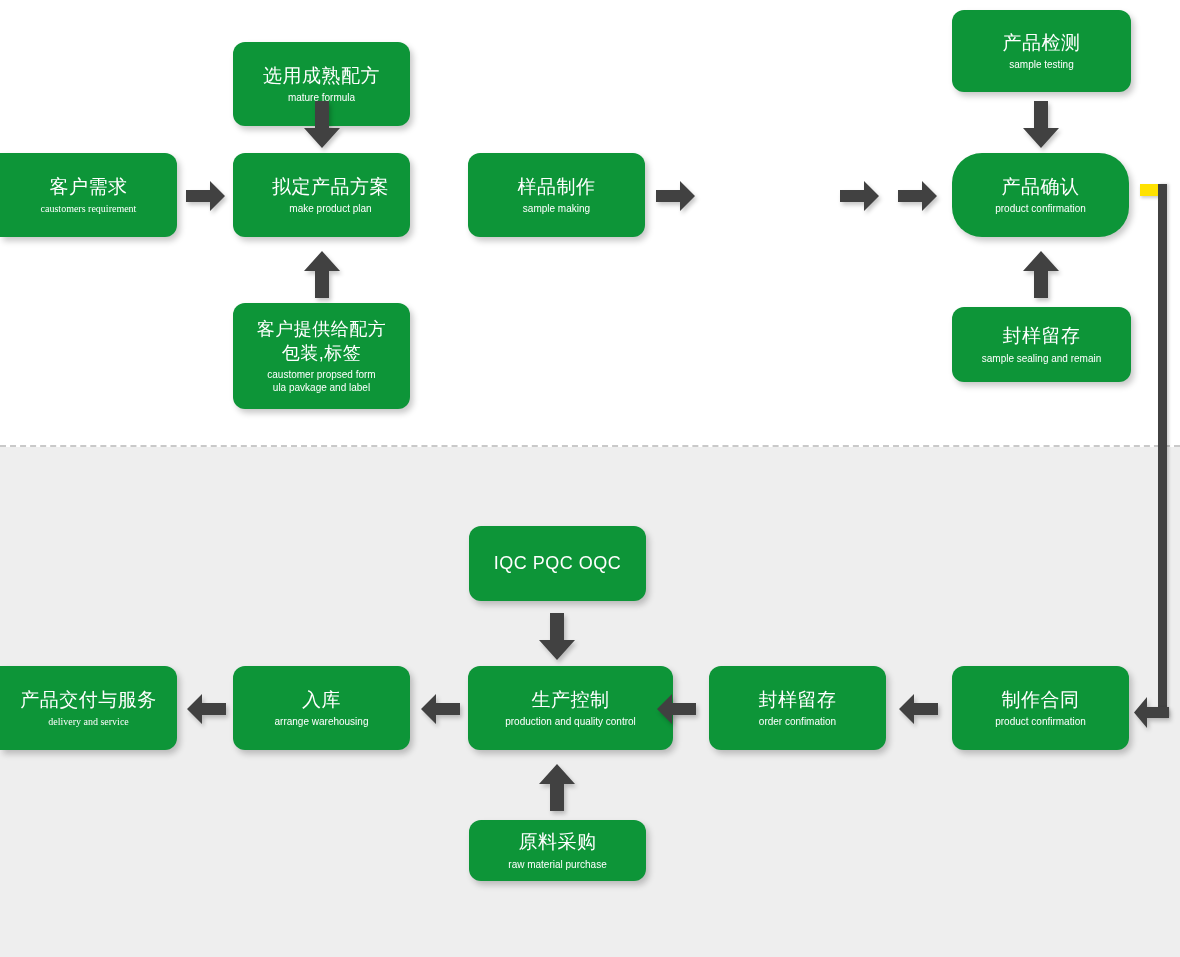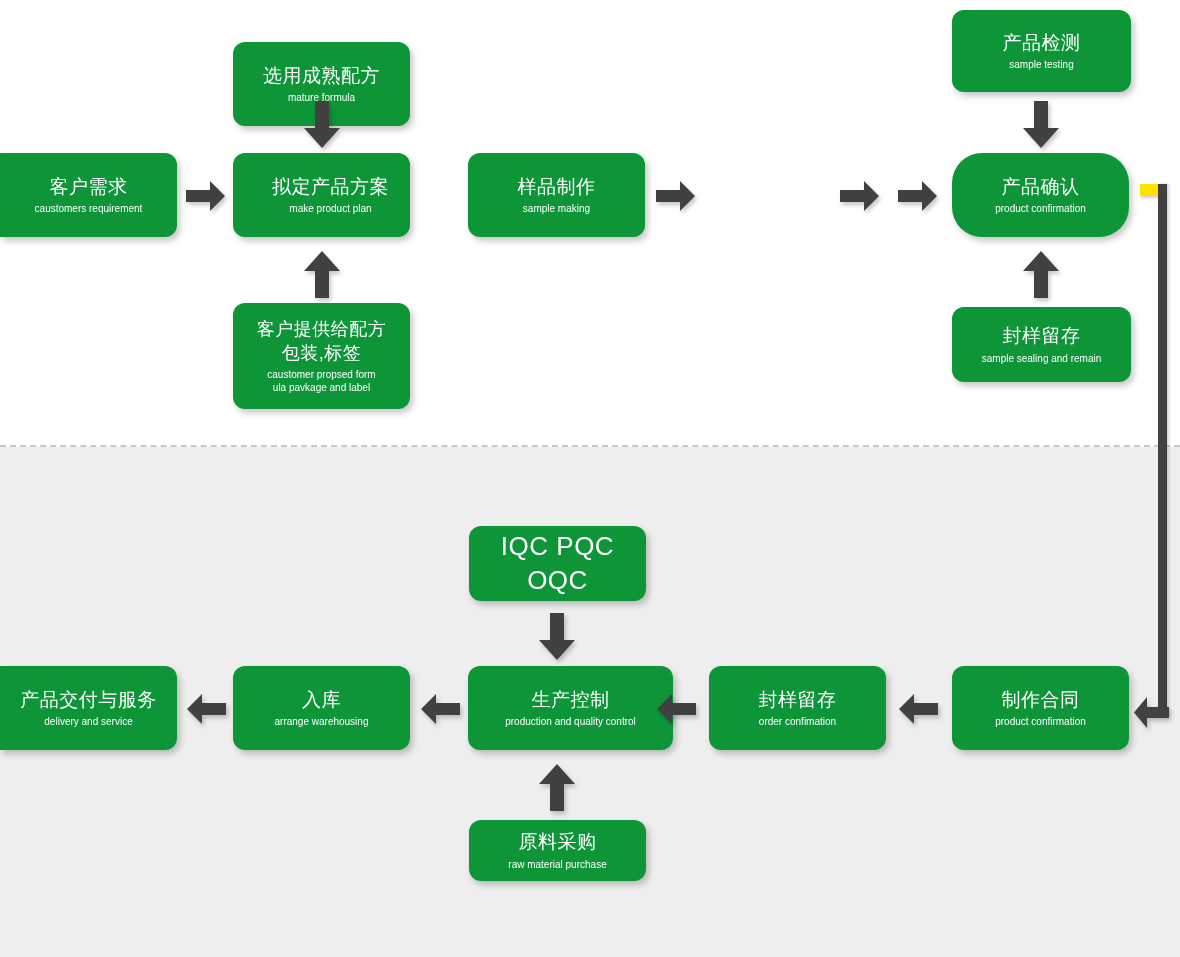--- a/index.html
+++ b/index.html
@@ -56,22 +56,22 @@
     letter-spacing: 0.5px;
     white-space: pre-line;
   }
   .node .en {
     font-size: 10px;
     line-height: 1.3;
     font-weight: 400;
     margin-top: 3px;
     white-space: pre-line;
   }
-  .node.flush-left { border-top-left-radius: 0; border-bottom-left-radius: 0; }
-  .node.big-cn .cn { font-size: 26px; }
+  .node.flush-left { border-top-left-radius: 0; border-bottom-left-radius: 0; font-family: Liberation Serif, serif; }
+  .node.big-cn .cn { font-size: 18px; }
   .node.small-cn .cn { font-size: 18px; }
 
   
   .arrow {
     position: absolute;
     color: #414141;
   }
   .arrow svg { display: block; filter: drop-shadow(2px 3px 2px rgba(0,0,0,0.22)); }
 
   

